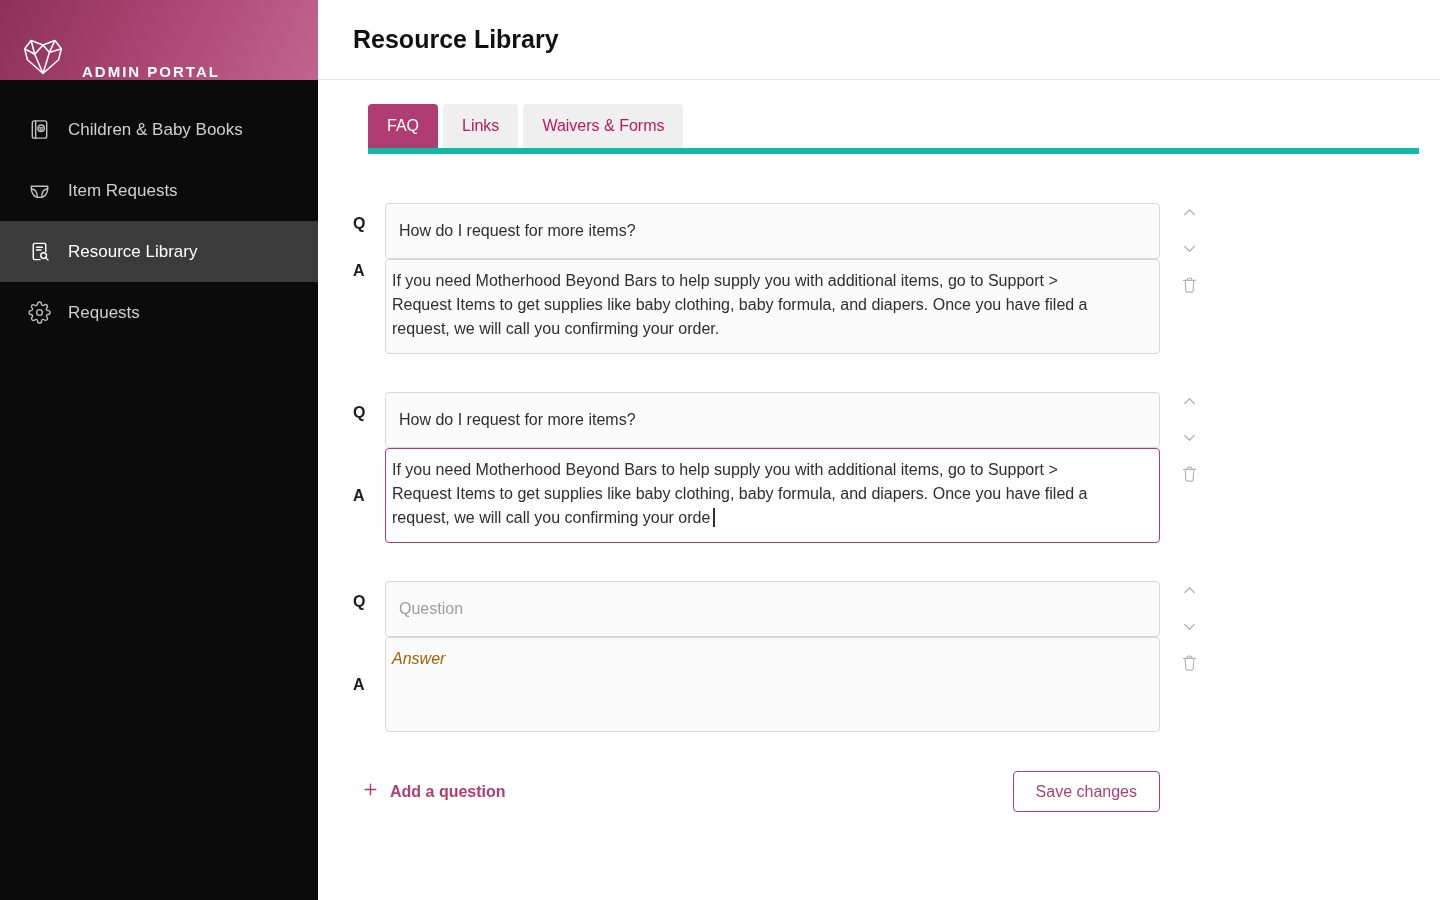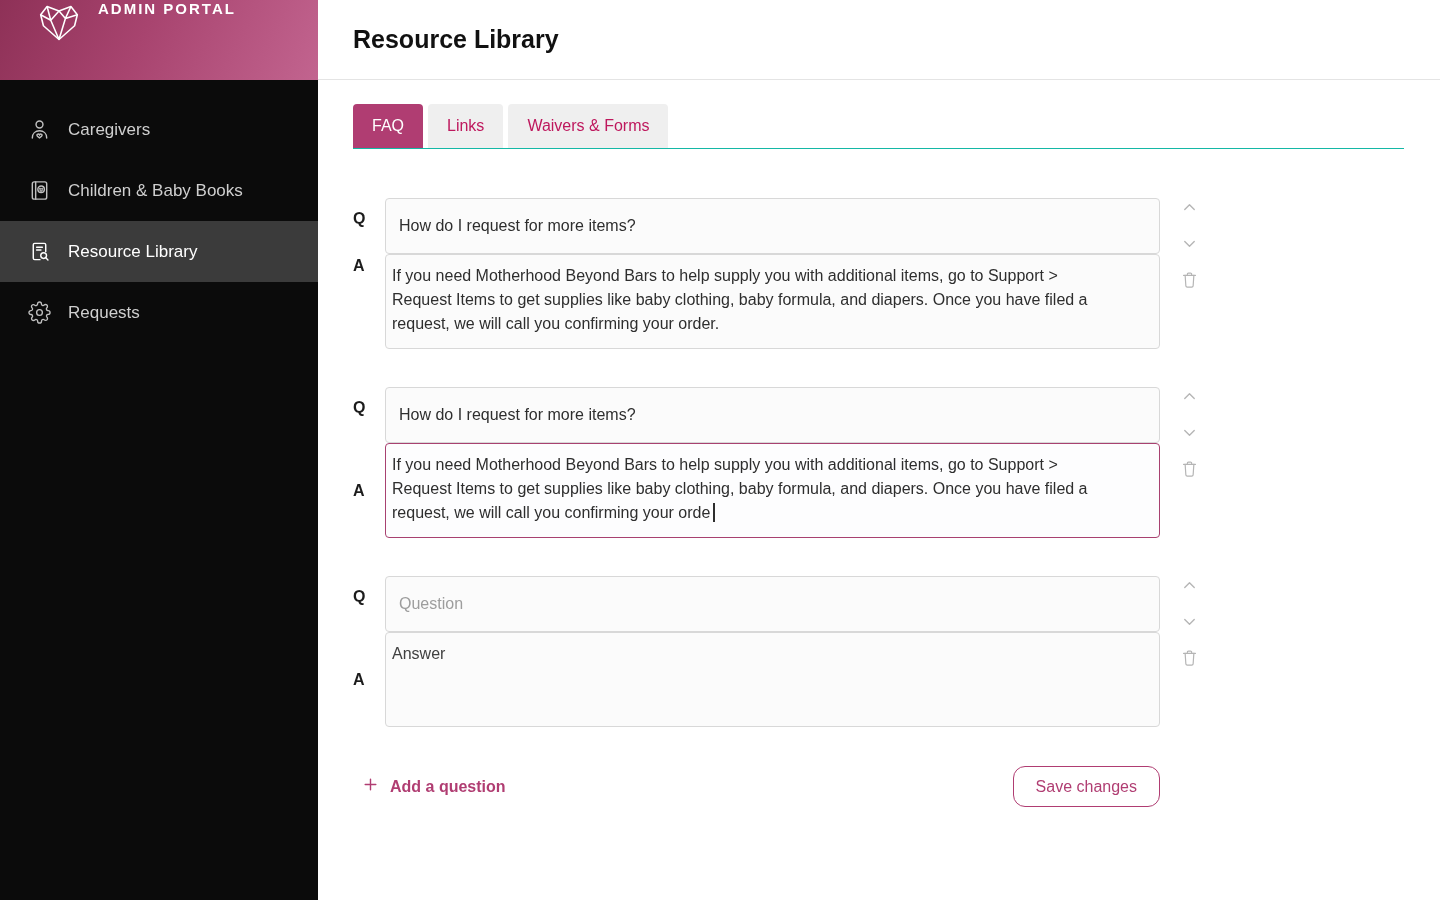--- a/index.html
+++ b/index.html
@@ -2,38 +2,38 @@
 <html><head>
 <meta charset="utf-8">
 <style>
   * { margin:0; padding:0; box-sizing:border-box; }
   html,body { width:1440px; height:900px; overflow:hidden;
     font-family:"Liberation Sans", sans-serif; background:#fff; }
   .app { display:flex; width:1440px; height:900px; }
 
   
   .sidebar { width:318px; height:900px; background:#0b0b0b; flex:0 0 318px; }
-  .brand { height:80px; display:flex; align-items:flex-start; gap:16px; padding-left:36px;
+  .brand { height:80px; display:flex; align-items:flex-end; gap:16px; padding-left:20px;
     background:linear-gradient(115deg,#8e3157 0%,#a8446f 45%,#c2648f 100%); }
   .brand-logo { width:46px; height:46px; display:flex; align-items:center; justify-content:center; }
   .brand-title { color:#fff; font-size:15px; font-weight:bold; letter-spacing:2px; }
   .nav { padding-top:19px; }
   .nav-item { height:61px; display:flex; align-items:center; gap:17px; padding-left:27px;
     color:#cfcfcf; font-size:17px; cursor:pointer; }
   .nav-item .nicon { width:24px; height:24px; display:flex; align-items:center; justify-content:center; color:#c0c0c0; }
   .nav-item.active { background:#3b3b3b; color:#ffffff; }
   .nav-item.active .nicon { color:#fff; }
 
   
   .main { flex:1; background:#fff; }
   .main-header { height:80px; border-bottom:1px solid #e4e4e4; display:flex; align-items:center; padding-left:35px; }
   .page-title { font-size:25px; font-weight:bold; color:#111; }
   .content { padding:0 36px 0 35px; }
 
-  .tabs { margin-top:24px; display:flex; border-bottom:1px solid #14b8a6; width:1051px; }
+  .tabs { margin-top:24px; display:flex; border-bottom:6px solid #14b8a6; width:1051px;margin-left:15px; }
   .tab { height:44px; display:flex; align-items:center; padding:0 19px; font-size:16px;
     background:#efefef; color:#be185d; border-radius:4px 4px 0 0; margin-right:5px; cursor:pointer; }
   .tab.active { background:#b03d72; color:#fff; }
 
   
   .faq { margin-top:49px; }
   .qa-group { display:flex; }
   .qa-group + .qa-group { margin-top:38px; }
   .fields { width:807px; }
   .q-row { display:flex; height:42px; }
@@ -41,33 +41,33 @@
   .qa-label { width:32px; font-size:16px; font-weight:bold; color:#1c1c1c; flex:0 0 32px; }
   .q-row .qa-label { align-self:center; }
   .a-row.center .qa-label { align-self:center; }
   .a-row.top .qa-label { align-self:flex-start; padding-top:3px; }
   .q-input { flex:1; height:56px; border:1px solid #d8d8d8; border-radius:4px; background:#fbfbfb;
     font-family:"Liberation Sans", sans-serif; font-size:16px; color:#2e2e2e; padding:0 13px; outline:none; }
   .q-input::placeholder { color:#9d9d9d; }
   .a-box { flex:1; min-height:95px; border:1px solid #d8d8d8; border-radius:4px; background:#fbfbfb;
     font-size:16px; color:#2e2e2e; line-height:24px; padding:9px 6px; white-space:pre-wrap; cursor:text; }
   .a-box.focused { border:1.5px solid #a84170; background:#fdfdfe; }
-  .a-box .placeholder { color:#404040; }
+  .a-box .placeholder { color:#a16207;font-style:italic; }
   .caret { display:inline-block; width:1.5px; height:19px; background:#2e2e2e; vertical-align:-4px; margin-left:3px; }
 
   .controls { width:20px; margin-left:19px; display:flex; flex-direction:column; align-items:center; gap:16px; padding-top:1px; }
   .icon-btn { width:20px; height:20px; background:none; border:none; color:#b5b5b5; cursor:pointer;
     display:flex; align-items:center; justify-content:center; padding:0; }
 
   
   .actions { width:807px; margin-top:39px; display:flex; justify-content:space-between; align-items:center; }
   .add-link { display:flex; align-items:center; gap:11px; margin-left:9px; color:#b03d72;
     font-size:16px; font-weight:bold; background:none; border:none; cursor:pointer;
     font-family:"Liberation Sans", sans-serif; }
-  .save-btn { height:41px; padding:0 22px; background:#fff; border:1px solid #b03d72; border-radius:12px;
+  .save-btn { height:41px; padding:0 22px; background:#fff; border:1px solid #b03d72; border-radius:4px;
     color:#b03d72; font-size:16px; cursor:pointer; font-family:"Liberation Sans", sans-serif; }
 </style>
 </head>
 <body>
 
 <div class="app">
 
   <aside class="sidebar">
     <div class="brand">
       <span class="brand-logo">
@@ -75,39 +75,39 @@
           <path d="M24 42 L7 27 L4 15 L11 6 L24 11 L37 6 L44 15 L41 27 Z"></path>
           <path d="M24 11 L15 21 L24 42 M15 21 L4 15 M15 21 L11 6 M24 11 L31 19 M31 19 L37 6 M31 19 L44 15 M31 19 L24 42"></path>
         </svg>
       </span>
       <span class="brand-title">ADMIN PORTAL</span>
     </div>
     <nav class="nav">
       <div class="nav-item">
         <span class="nicon">
           <svg width="23" height="23" viewBox="0 0 24 24" fill="none" stroke="currentColor" stroke-width="1.5" stroke-linecap="round">
-            <circle cx="12" cy="6.8" r="3.6"></circle>
-            <path d="M4.5 20.8 c0-4.8 3.3-7.4 7.5-7.4 s7.5 2.6 7.5 7.4"></path>
-            <path d="M12 17.6 c-.9-1.3 -2.7-1 -2.7 .4 0 1 1.5 2 2.7 2.7 1.2-.7 2.7-1.7 2.7-2.7 0-1.4 -1.8-1.7 -2.7-.4 z"></path>
-          </svg>
-        </span>
-        <span>Caregivers</span>
-      </div>
-      <div class="nav-item">
-        <span class="nicon">
-          <svg width="23" height="23" viewBox="0 0 24 24" fill="none" stroke="currentColor" stroke-width="1.5" stroke-linecap="round">
             <rect x="4.5" y="3" width="15" height="18" rx="2"></rect>
             <path d="M8 3 v18"></path>
             <circle cx="13.7" cy="10.8" r="3.4"></circle>
             <circle cx="12.6" cy="10.3" r="0.4" fill="currentColor"></circle>
             <circle cx="14.8" cy="10.3" r="0.4" fill="currentColor"></circle>
             <path d="M12.7 12.2 q1 .8 2 0"></path>
           </svg>
         </span>
         <span>Children &amp; Baby Books</span>
+      </div>
+      <div class="nav-item">
+        <span class="nicon">
+          <svg width="23" height="23" viewBox="0 0 24 24" fill="none" stroke="currentColor" stroke-width="1.5" stroke-linejoin="round" stroke-linecap="round">
+            <path d="M3.5 7.5 h17 v3 c0 5-3.8 8.7-6.8 8.7 h-3.4 c-3 0-6.8-3.7-6.8-8.7 z"></path>
+            <path d="M3.5 10.5 c3.4 0 6 2.8 6.3 8.5"></path>
+            <path d="M20.5 10.5 c-3.4 0-6 2.8-6.3 8.5"></path>
+          </svg>
+        </span>
+        <span>Item Requests</span>
       </div>
       <div class="nav-item active">
         <span class="nicon">
           <svg width="23" height="23" viewBox="0 0 24 24" fill="none" stroke="currentColor" stroke-width="1.5" stroke-linecap="round">
             <path d="M18.5 12 V5 a1.5 1.5 0 0 0 -1.5 -1.5 H7 A1.5 1.5 0 0 0 5.5 5 v14 a1.5 1.5 0 0 0 1.5 1.5 h5.5"></path>
             <path d="M9 7.5 h6 M9 10.5 h4.5"></path>
             <circle cx="16.3" cy="16.3" r="3"></circle>
             <path d="M18.6 18.6 l2.2 2.2"></path>
           </svg>
         </span>

